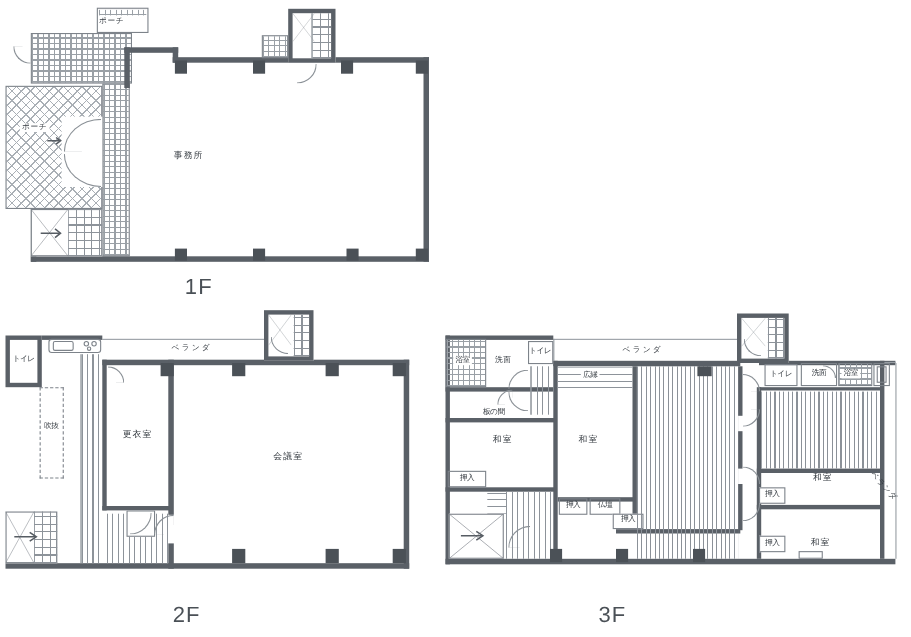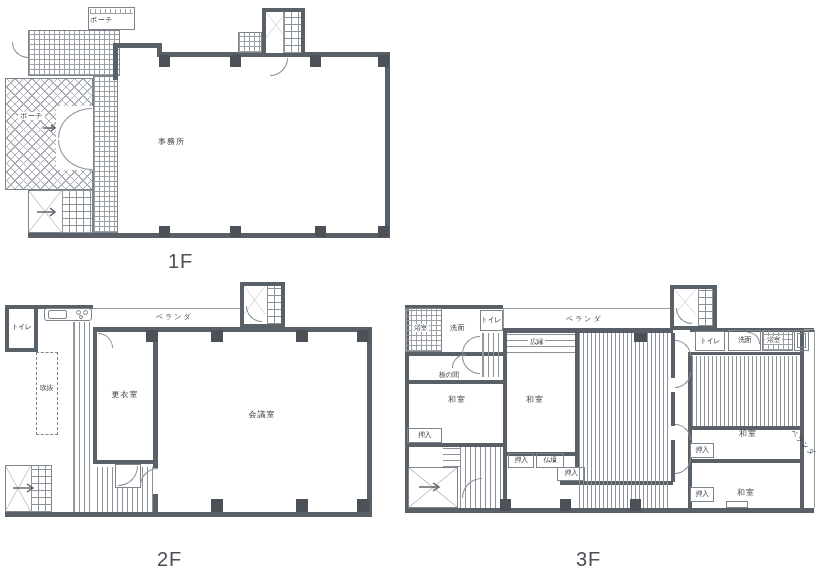--- a/index.html
+++ b/index.html
@@ -276,16 +276,16 @@
         <line x1="0" y1="0" x2="100" y2="100"></line>
         <line x1="100" y1="0" x2="0" y2="100"></line>
       </svg>
     <div class="abs grid-sm" style="left:698px;top:289px;width:15px;height:37px"></div>
     <div class="qa qa-bl" style="left:676px;top:308px;width:16px;height:16px"></div>
 
     <div class="col" style="left:500px;top:499px;width:11px;height:12px"></div>
     <div class="col" style="left:560px;top:499px;width:11px;height:12px"></div>
     <div class="col" style="left:630px;top:499px;width:11px;height:12px"></div>
 
-    <div class="title" style="left:576px;top:548px;width:60px">3F</div>
+    <div class="title" style="left:544px;top:548px;width:60px">3F</div>
   </div>
 
 </div>
 
 </body></html>

